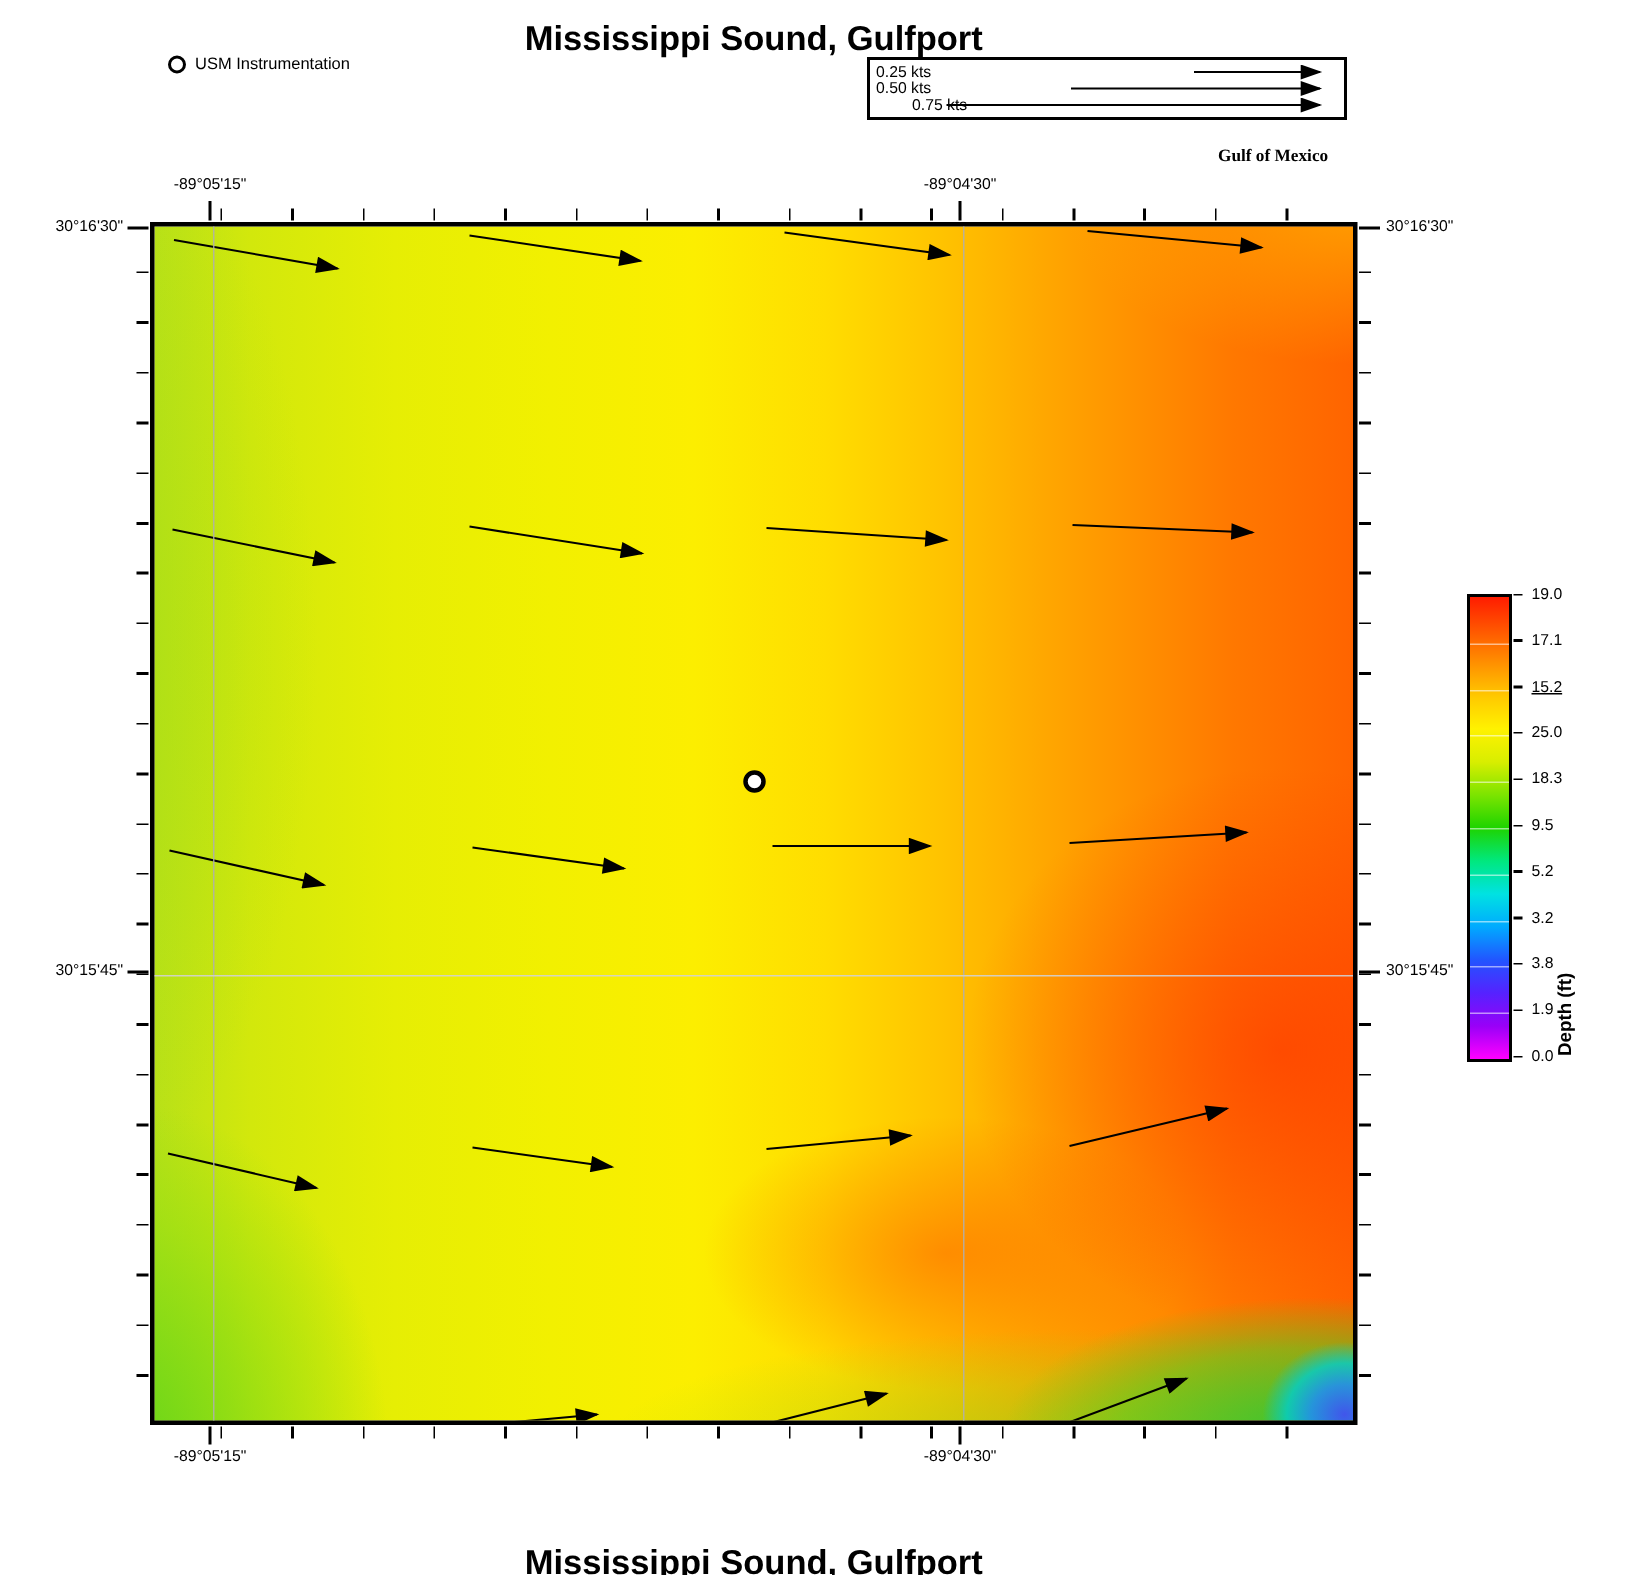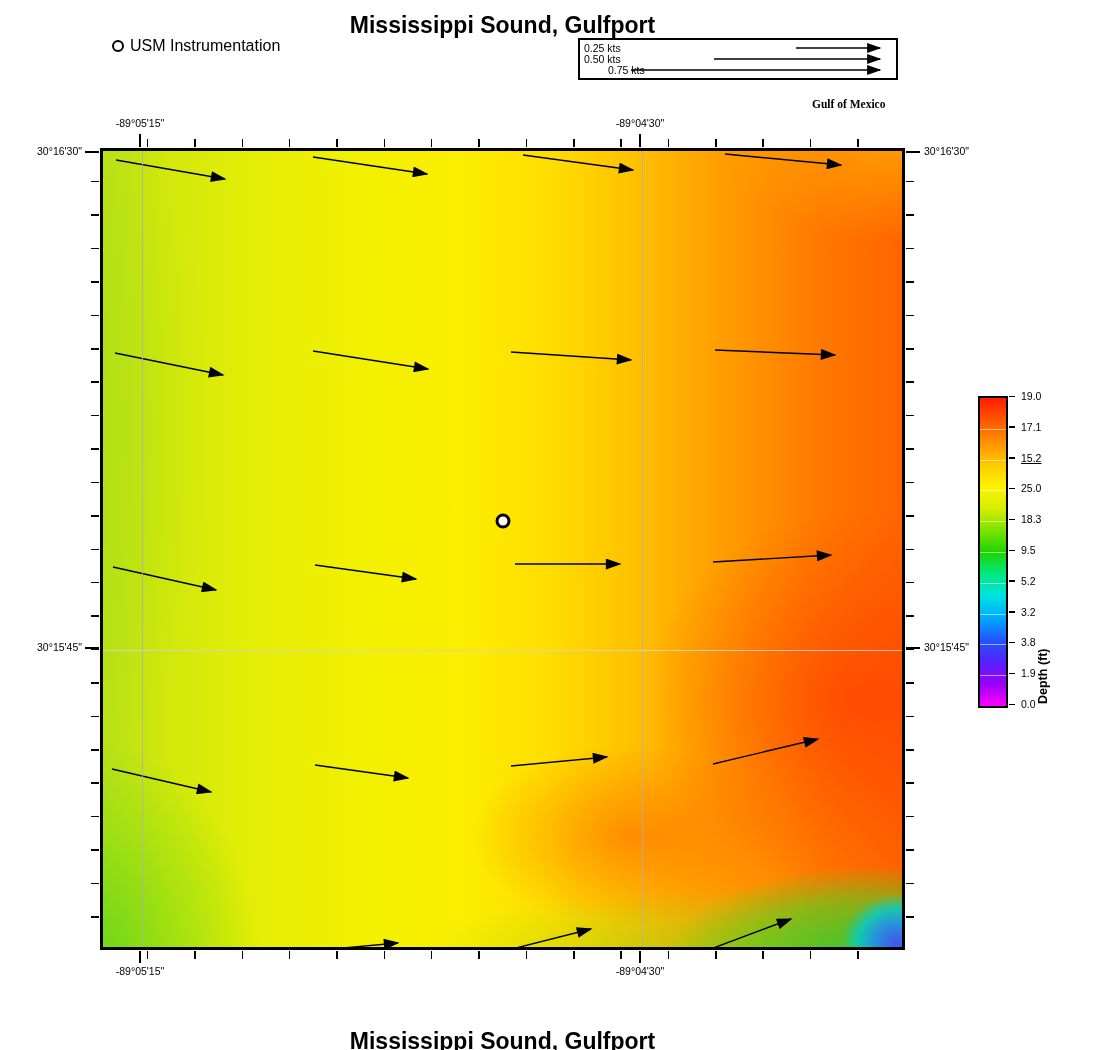--- a/index.html
+++ b/index.html
@@ -4,21 +4,21 @@
 <style>
   html,body{margin:0;padding:0;background:#fff;}
   #stage{position:relative;width:1100px;height:1050px;background:#fff;overflow:hidden;
          font-family:"Liberation Sans",sans-serif;color:#000;}
   .abs{position:absolute;}
   .title{font-size:23px;font-weight:bold;text-align:center;}
   .subtitle{font-family:"Liberation Serif",serif;font-size:16px;font-weight:bold;text-align:center;}
   .region{font-family:"Liberation Serif",serif;font-size:11.5px;font-weight:bold;}
   .lbl-small{font-size:10.5px;white-space:nowrap;}
   .cb-lbl{font-size:10.5px;white-space:nowrap;}
-  #usm-legend{display:flex;align-items:center;gap:6px;font-size:16px;}
+  #usm-legend{display:flex;align-items:center;gap:6px;font-size:11px;}
   #usm-circle{width:8px;height:8px;border:2.5px solid #000;border-radius:50%;background:#fff;}
   #speed-box{border:2px solid #000;width:316px;height:38px;}
   #speed-box .sl-lbl{position:absolute;left:4px;font-size:10.5px;line-height:11px;}
   #map-area{left:100px;top:148px;width:805px;height:802px;border:3px solid #000;box-sizing:border-box;
     background:
       radial-gradient(ellipse 70px 62px at 99.3% 99.5%, rgba(64,80,245,0.95) 0%, rgba(30,140,250,0.85) 32%, rgba(0,205,205,0.8) 55%, rgba(0,215,140,0) 78%),
       radial-gradient(ellipse 290px 125px at 97% 101%, rgba(35,205,55,0.9) 0%, rgba(70,215,35,0.55) 45%, rgba(120,220,30,0) 72%),
       radial-gradient(ellipse 460px 110px at 78% 102%, rgba(130,220,25,0.55) 0%, rgba(160,225,20,0) 70%),
       radial-gradient(ellipse 250px 330px at -3% 103%, rgba(95,212,25,0.95) 0%, rgba(140,222,18,0.5) 48%, rgba(160,228,15,0) 72%),
       radial-gradient(ellipse 200px 500px at -4% 35%, rgba(165,223,20,0.55) 0%, rgba(190,228,15,0) 70%),

